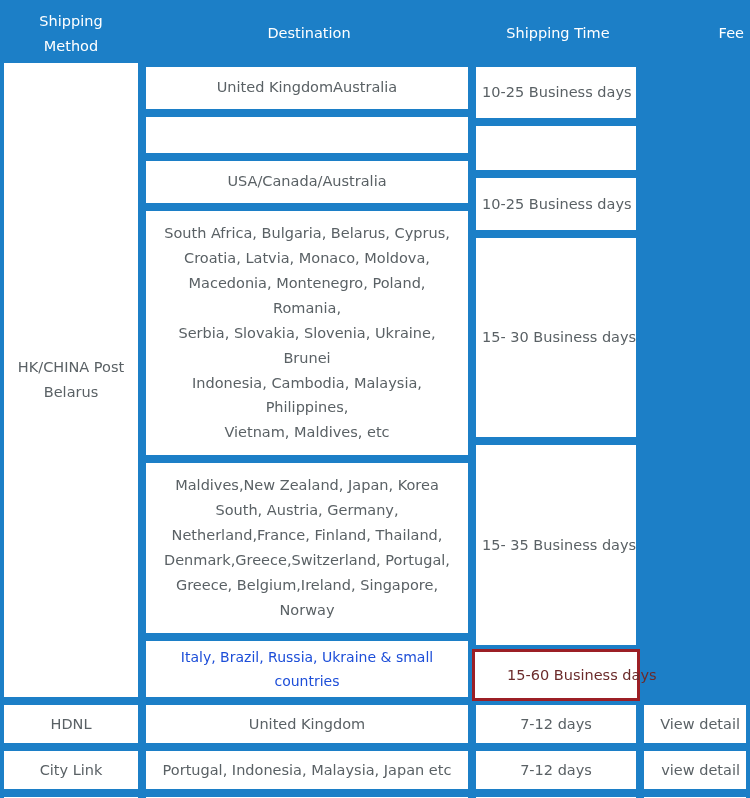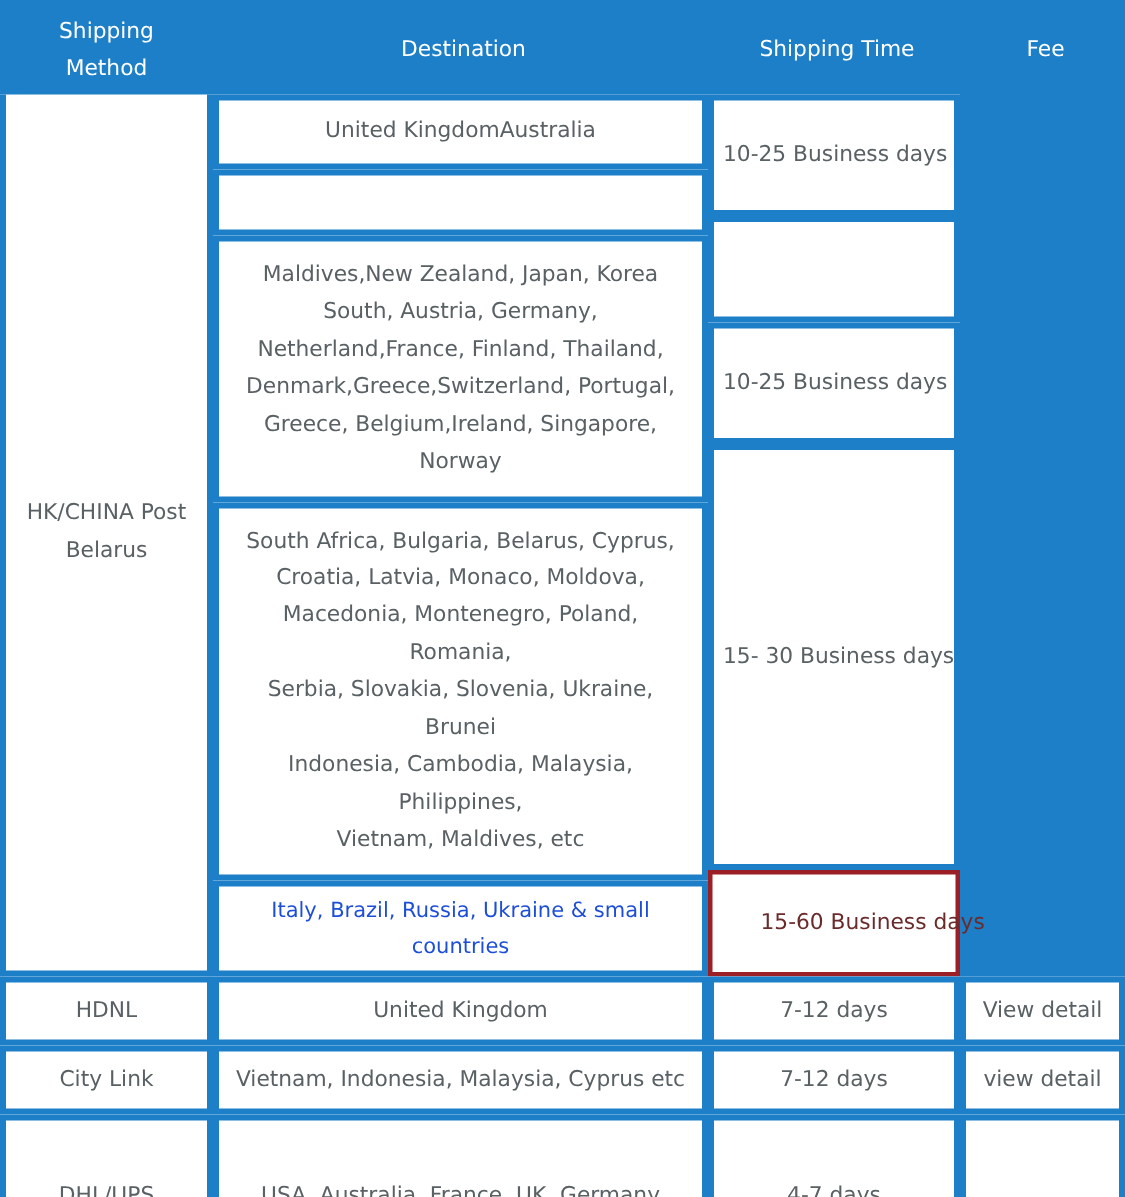--- a/index.html
+++ b/index.html
@@ -54,21 +54,21 @@
   }
   .cell.head.hsep {
     border-left-width: 4px;
     border-right-width: 0px;
   }
 
   
   .col-method { width: 142px; }
   .col-dest   { width: 330px; }
   .col-time   { width: 168px; margin-top: 20px; }
-  .col-fee    { width: 110px; }
+  .col-fee    { width: 110px; text-align: right; }
 
   .redtext { color: #1d4ed8; }
 
   .redbox {
     border: 3px solid #9c1f25 !important;
     color: #6b2b2b;
     background: #ffffff;
     padding: 2px 4px;
   }
 
@@ -102,44 +102,47 @@
       <div style="display:table;width:100%;height:100%;table-layout:fixed;border-collapse:separate;">
 
         <div class="trow">
           <div class="cell" style="height:50px;">United KingdomAustralia</div>
         </div>
 
         <div class="trow">
           <div class="cell empty-cell"></div>
         </div>
 
+        <div class="trow">
+          <div class="cell" style="height:50px;">USA/Canada/Australia</div>
+        </div>
+
+        <div class="trow">
+          <div class="cell dest-block" style="height:175px;">
+            <span class="dest-line">South Africa, Bulgaria, Belarus, Cyprus,</span>
+            <span class="dest-line">Croatia, Latvia, Monaco, Moldova,</span>
+            <span class="dest-line">Macedonia, Montenegro, Poland, Romania,</span>
+            <span class="dest-line">Serbia, Slovakia, Slovenia, Ukraine, Brunei</span>
+            <span class="dest-line">Indonesia, Cambodia, Malaysia, Philippines,</span>
+            <span class="dest-line">Vietnam, Maldives, etc</span>
+          </div>
+        </div>
 
         <div class="trow">
           <div class="cell dest-block" style="height:175px;">
             <span class="dest-line">Maldives,New Zealand, Japan, Korea</span>
             <span class="dest-line">South, Austria, Germany,</span>
             <span class="dest-line">Netherland,France, Finland, Thailand,</span>
             <span class="dest-line">Denmark,Greece,Switzerland, Portugal,</span>
             <span class="dest-line">Greece, Belgium,Ireland, Singapore,</span>
             <span class="dest-line">Norway</span>
           </div>
         </div>
 
         <div class="trow">
-          <div class="cell dest-block" style="height:175px;">
-            <span class="dest-line">South Africa, Bulgaria, Belarus, Cyprus,</span>
-            <span class="dest-line">Croatia, Latvia, Monaco, Moldova,</span>
-            <span class="dest-line">Macedonia, Montenegro, Poland, Romania,</span>
-            <span class="dest-line">Serbia, Slovakia, Slovenia, Ukraine, Brunei</span>
-            <span class="dest-line">Indonesia, Cambodia, Malaysia, Philippines,</span>
-            <span class="dest-line">Vietnam, Maldives, etc</span>
-          </div>
-        </div>
-
-        <div class="trow">
           <div class="cell redtext" style="height:44px;font-size:14px;">Italy, Brazil, Russia, Ukraine &amp; small countries</div>
         </div>
 
       </div>
     </div>
 
     <div class="cell col-time" style="padding:0;border:0;background:#1c7fc7;">
       <div style="display:table;width:100%;height:100%;table-layout:fixed;border-collapse:separate;">
 
         <div class="trow">
@@ -151,40 +154,43 @@
         </div>
 
         <div class="trow">
           <div class="cell nowrap" style="height:50px;">10-25 Business days</div>
         </div>
 
         <div class="trow">
           <div class="cell nowrap" style="height:175px;">15- 30 Business days</div>
         </div>
 
+        <div class="trow">
+          <div class="cell nowrap" style="height:175px;">15- 35 Business days</div>
+        </div>
 
         <div class="trow">
           <div class="cell nowrap redbox" style="height:44px;padding-left:32px;">15-60 Business days</div>
         </div>
 
       </div>
     </div>
 
   </div>
 
   <div class="trow">
     <div class="cell col-method" style="height:46px;">HDNL</div>
     <div class="cell col-dest">United Kingdom</div>
     <div class="cell col-time">7-12 days</div>
     <div class="cell col-fee">View detail</div>
   </div>
 
   <div class="trow">
     <div class="cell col-method" style="height:46px;">City Link</div>
-    <div class="cell col-dest">Vietnam, Indonesia, Malaysia, Cyprus etc</div>
+    <div class="cell col-dest">Portugal, Indonesia, Malaysia, Japan etc</div>
     <div class="cell col-time">7-12 days</div>
     <div class="cell col-fee">view detail</div>
   </div>
 
   <div class="trow">
     <div class="cell col-method" style="height:110px;border-bottom-width:5px;">DHL/UPS</div>
     <div class="cell col-dest" style="border-bottom-width:5px;">USA, Australia, France, UK, Germany</div>
     <div class="cell col-time" style="border-bottom-width:5px;">4-7 days</div>
     <div class="cell col-fee" style="border-bottom-width:5px;">
       

